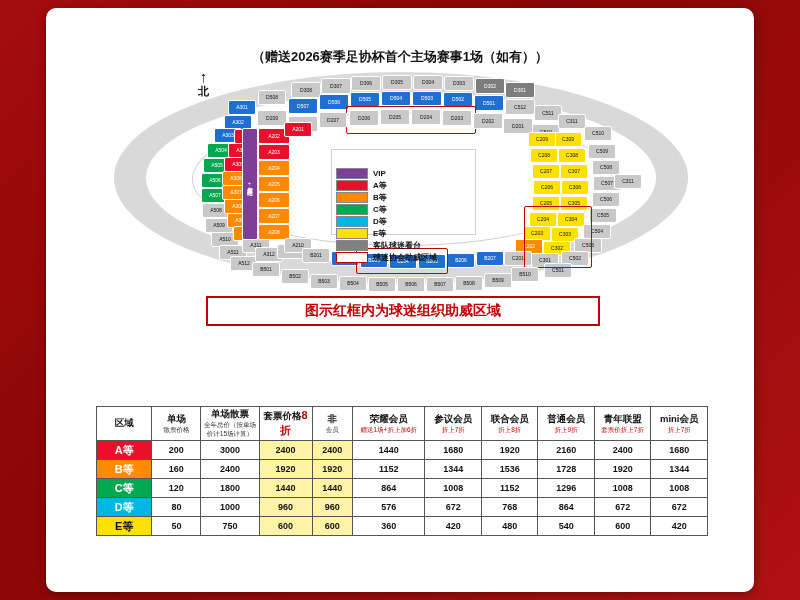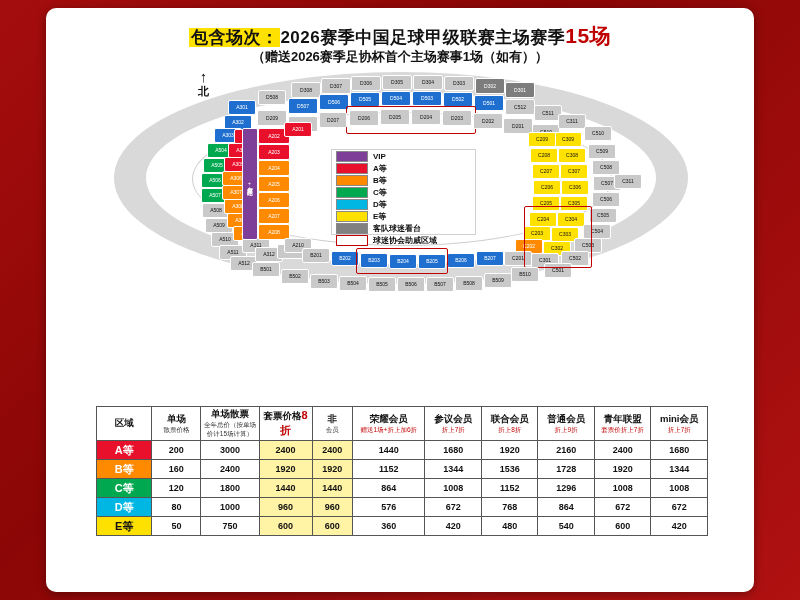--- a/index.html
+++ b/index.html
@@ -52,21 +52,21 @@
     overflow:hidden;
   }
   .north{
     position:absolute;left:92px;top:4px;font-size:11px;font-weight:bold;color:#111;text-align:center;
   }
   .north .arr{font-size:15px;display:block;line-height:0.9;}
   
   .legend{
     position:absolute;left:225px;top:83px;width:145px;height:86px;
     background:#ffffff;border:1px solid #d0d0d0;
-    padding:1px 4px;box-sizing:border-box;
+    padding:18px 4px;box-sizing:border-box;
   }
   .lg-row{display:flex;align-items:center;height:11px;margin-bottom:1px;}
   .lg-sw{width:30px;height:9px;margin-right:5px;border:0.5px solid #888;}
   .lg-tx{font-size:8px;color:#111;font-weight:bold;}
   
   .redbox{
     position:absolute;left:160px;top:288px;width:390px;height:26px;
     border:2px solid #c00000;display:flex;align-items:center;justify-content:center;
     font-size:14px;font-weight:bold;color:#c00000;
   }
@@ -104,23 +104,20 @@
   }
   .footer .big{color:#c00000;font-size:21px;}
 </style>
 </head>
 <body>
 
 <div class="bg"></div>
 
 <div class="card">
 
-  <div class="hdr1">
-    <span class="hl">包含场次：</span><span>2026赛季中国足球甲级联赛主场赛季</span><span class="num">15场</span>
-  </div>
   <div class="hdr2">（赠送2026赛季足协杯首个主场赛事1场（如有））</div>
 
   <div class="map">
     <div class="oval o1"></div>
     <div class="oval o2"></div>
     <div class="oval o3"></div>
     <div class="pitch"></div>
 
     <div class="north">
       <span class="arr">↑</span>
@@ -278,20 +275,21 @@
           <span class="lg-sw" style="background:#808080"></span>
           <span class="lg-tx">客队球迷看台</span>
         </div>
       <div class="lg-row">
           <span class="lg-sw" style="background:#ffffff;border:1px solid #c00000"></span>
           <span class="lg-tx">球迷协会助威区域</span>
         </div>
     </div>
   </div>
 
+  <div class="redbox">图示红框内为球迷组织助威区域</div>
 
 
 
   <table class="pt">
     <thead>
       <tr>
         <th style="width:60px">区域</th>
         <th style="width:52px">
           <span>单场</span><span class="sub">散票价格</span>
         </th>

